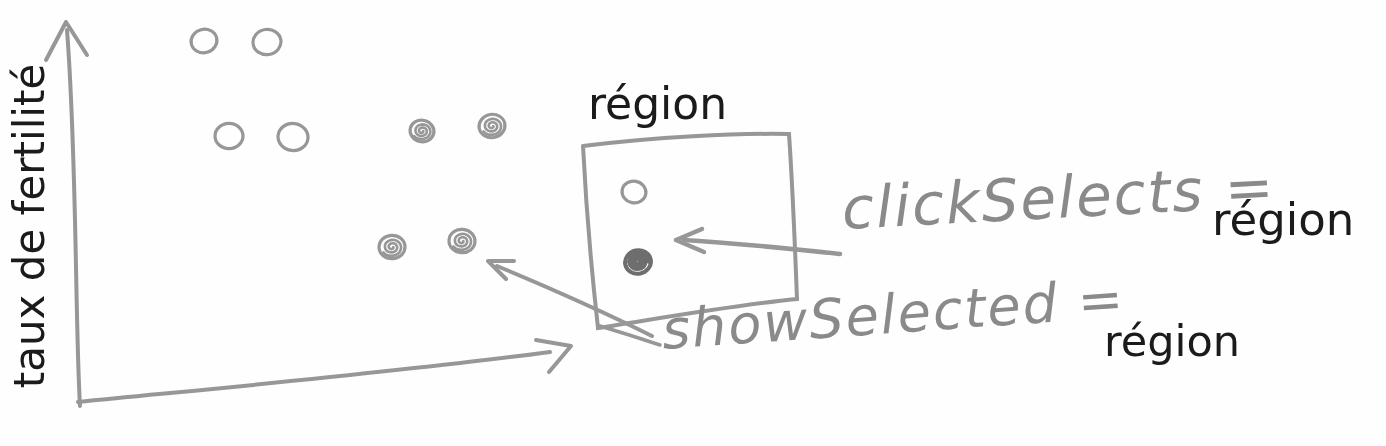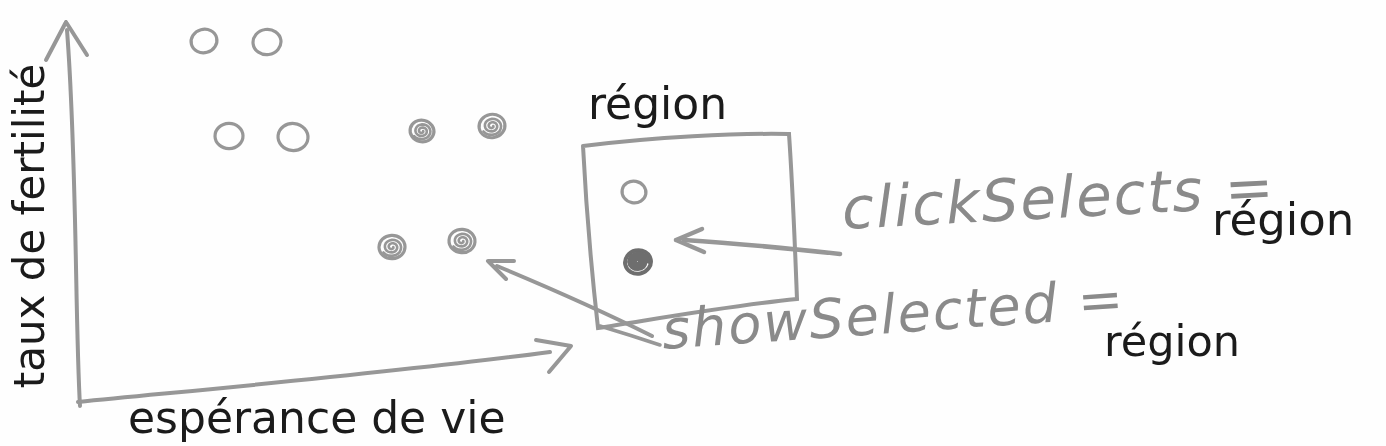--- a/index.html
+++ b/index.html
@@ -140,21 +140,20 @@
         </g>
         <g>
           <ellipse cx="638" cy="262" rx="13" ry="11.700000000000001" transform="rotate(-12 638 262)" fill="none" stroke="#6e6e6e" stroke-width="4" stroke-linecap="round"></ellipse>
           <path d="M639.3 262.0 L639.4 262.5 L639.2 263.0 L638.7 263.5 L638.0 263.8 L637.1 263.8 L636.3 263.5 L635.6 262.9 L635.2 262.0 L635.2 261.0 L635.7 260.0 L636.7 259.2 L638.0 258.8 L639.5 258.9 L640.8 259.5 L641.9 260.6 L642.4 262.0 L642.3 263.5 L641.4 265.0 L639.9 266.1 L638.0 266.6 L635.9 266.4 L634.1 265.5 L632.7 263.9 L632.0 262.0 L632.3 259.9 L633.5 258.0 L635.5 256.7 L638.0 256.1 L640.7 256.4 L643.1 257.6 L644.8 259.5 L645.5 262.0 L645.1 264.6 L643.6 266.9 L641.1 268.6 L638.0 269.3 L634.7 268.9 L631.8 267.4 L629.8 265.0 L628.9 262.0 L629.4 258.9 L631.3 256.1 L634.3 254.1 L638.0 253.3 L641.9 253.8 L645.3 255.6 L647.7 258.5 L648.7 262.0" fill="none" stroke="#6e6e6e" stroke-width="3.6" stroke-linecap="round"></path>
         </g>
       </g>
   </svg>
 
   <div class="lbl y-label">taux de fertilité</div>
 
-  <div class="lbl x-label">espérance de vie</div>
 
   <div class="lbl facet-label">région</div>
 
   <div class="lbl hand click-hand">clickSelects =</div>
 
   <div class="lbl click-value">région</div>
 
   <div class="lbl hand show-hand">showSelected =</div>
 
   <div class="lbl show-value">région</div>

